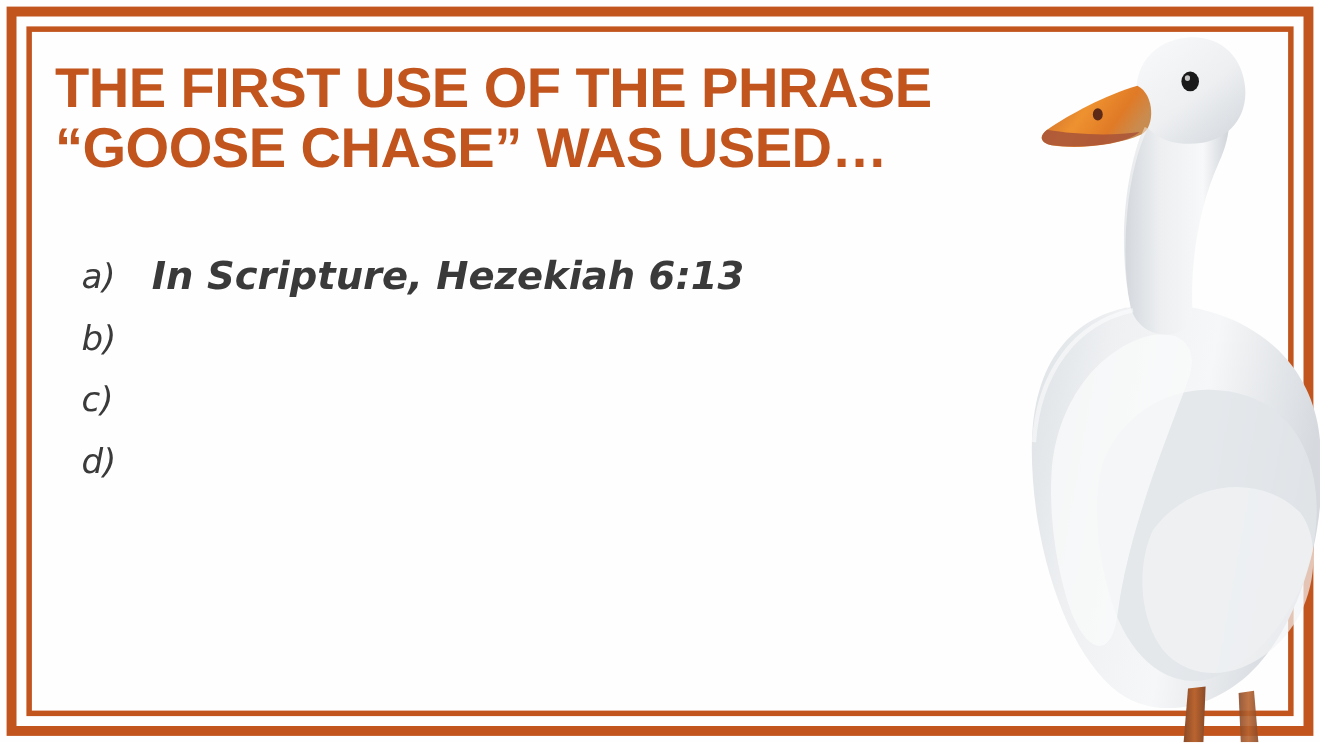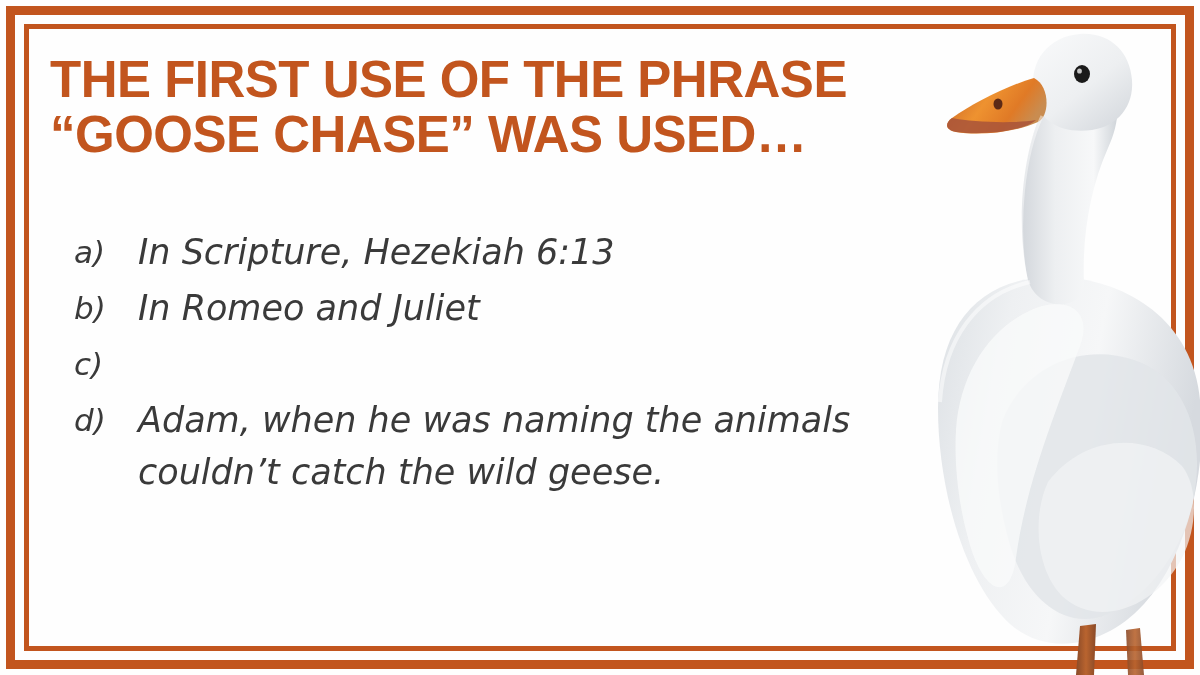--- a/index.html
+++ b/index.html
@@ -80,21 +80,21 @@
     font-size: 31px;
     line-height: 52px;
     padding-left: 24px;
   }
 
   .answer-text {
     flex: 1 1 auto;
     color: #3a3a3a;
     font-family: "DejaVu Sans", sans-serif;
     font-style: italic;
-    font-weight: 400;
+    font-weight: 700;
     font-size: 35px;
     line-height: 52px;
     max-width: 740px;
   }
 
   
   .goose-wrap {
     position: absolute;
     right: 0px;
     top: 30px;
@@ -118,28 +118,26 @@
     <div class="title">THE FIRST USE OF THE PHRASE
 “GOOSE CHASE” WAS USED…</div>
 
     <ul class="answers">
       <li class="answer-row">
         <span class="marker">a)</span>
         <span class="answer-text">In Scripture, Hezekiah 6:13</span>
       </li>
       <li class="answer-row">
         <span class="marker">b)</span>
-        <span class="answer-text">In Romeo and Juliet</span>
       </li>
       <li class="answer-row">
         <span class="marker">c)</span>
       </li>
       <li class="answer-row">
         <span class="marker">d)</span>
-        <span class="answer-text">Adam, when he was naming the animals couldn’t catch the wild geese.</span>
       </li>
     </ul>
 
   </div>
 
   <div class="goose-wrap">
     <svg viewBox="0 0 270 645" xmlns="http://www.w3.org/2000/svg" aria-hidden="true">
       <defs>
         <linearGradient id="bodyGrad" x1="0" y1="0" x2="1" y2="0.25">
           <stop offset="0%" stop-color="#DDE1E5"></stop>

